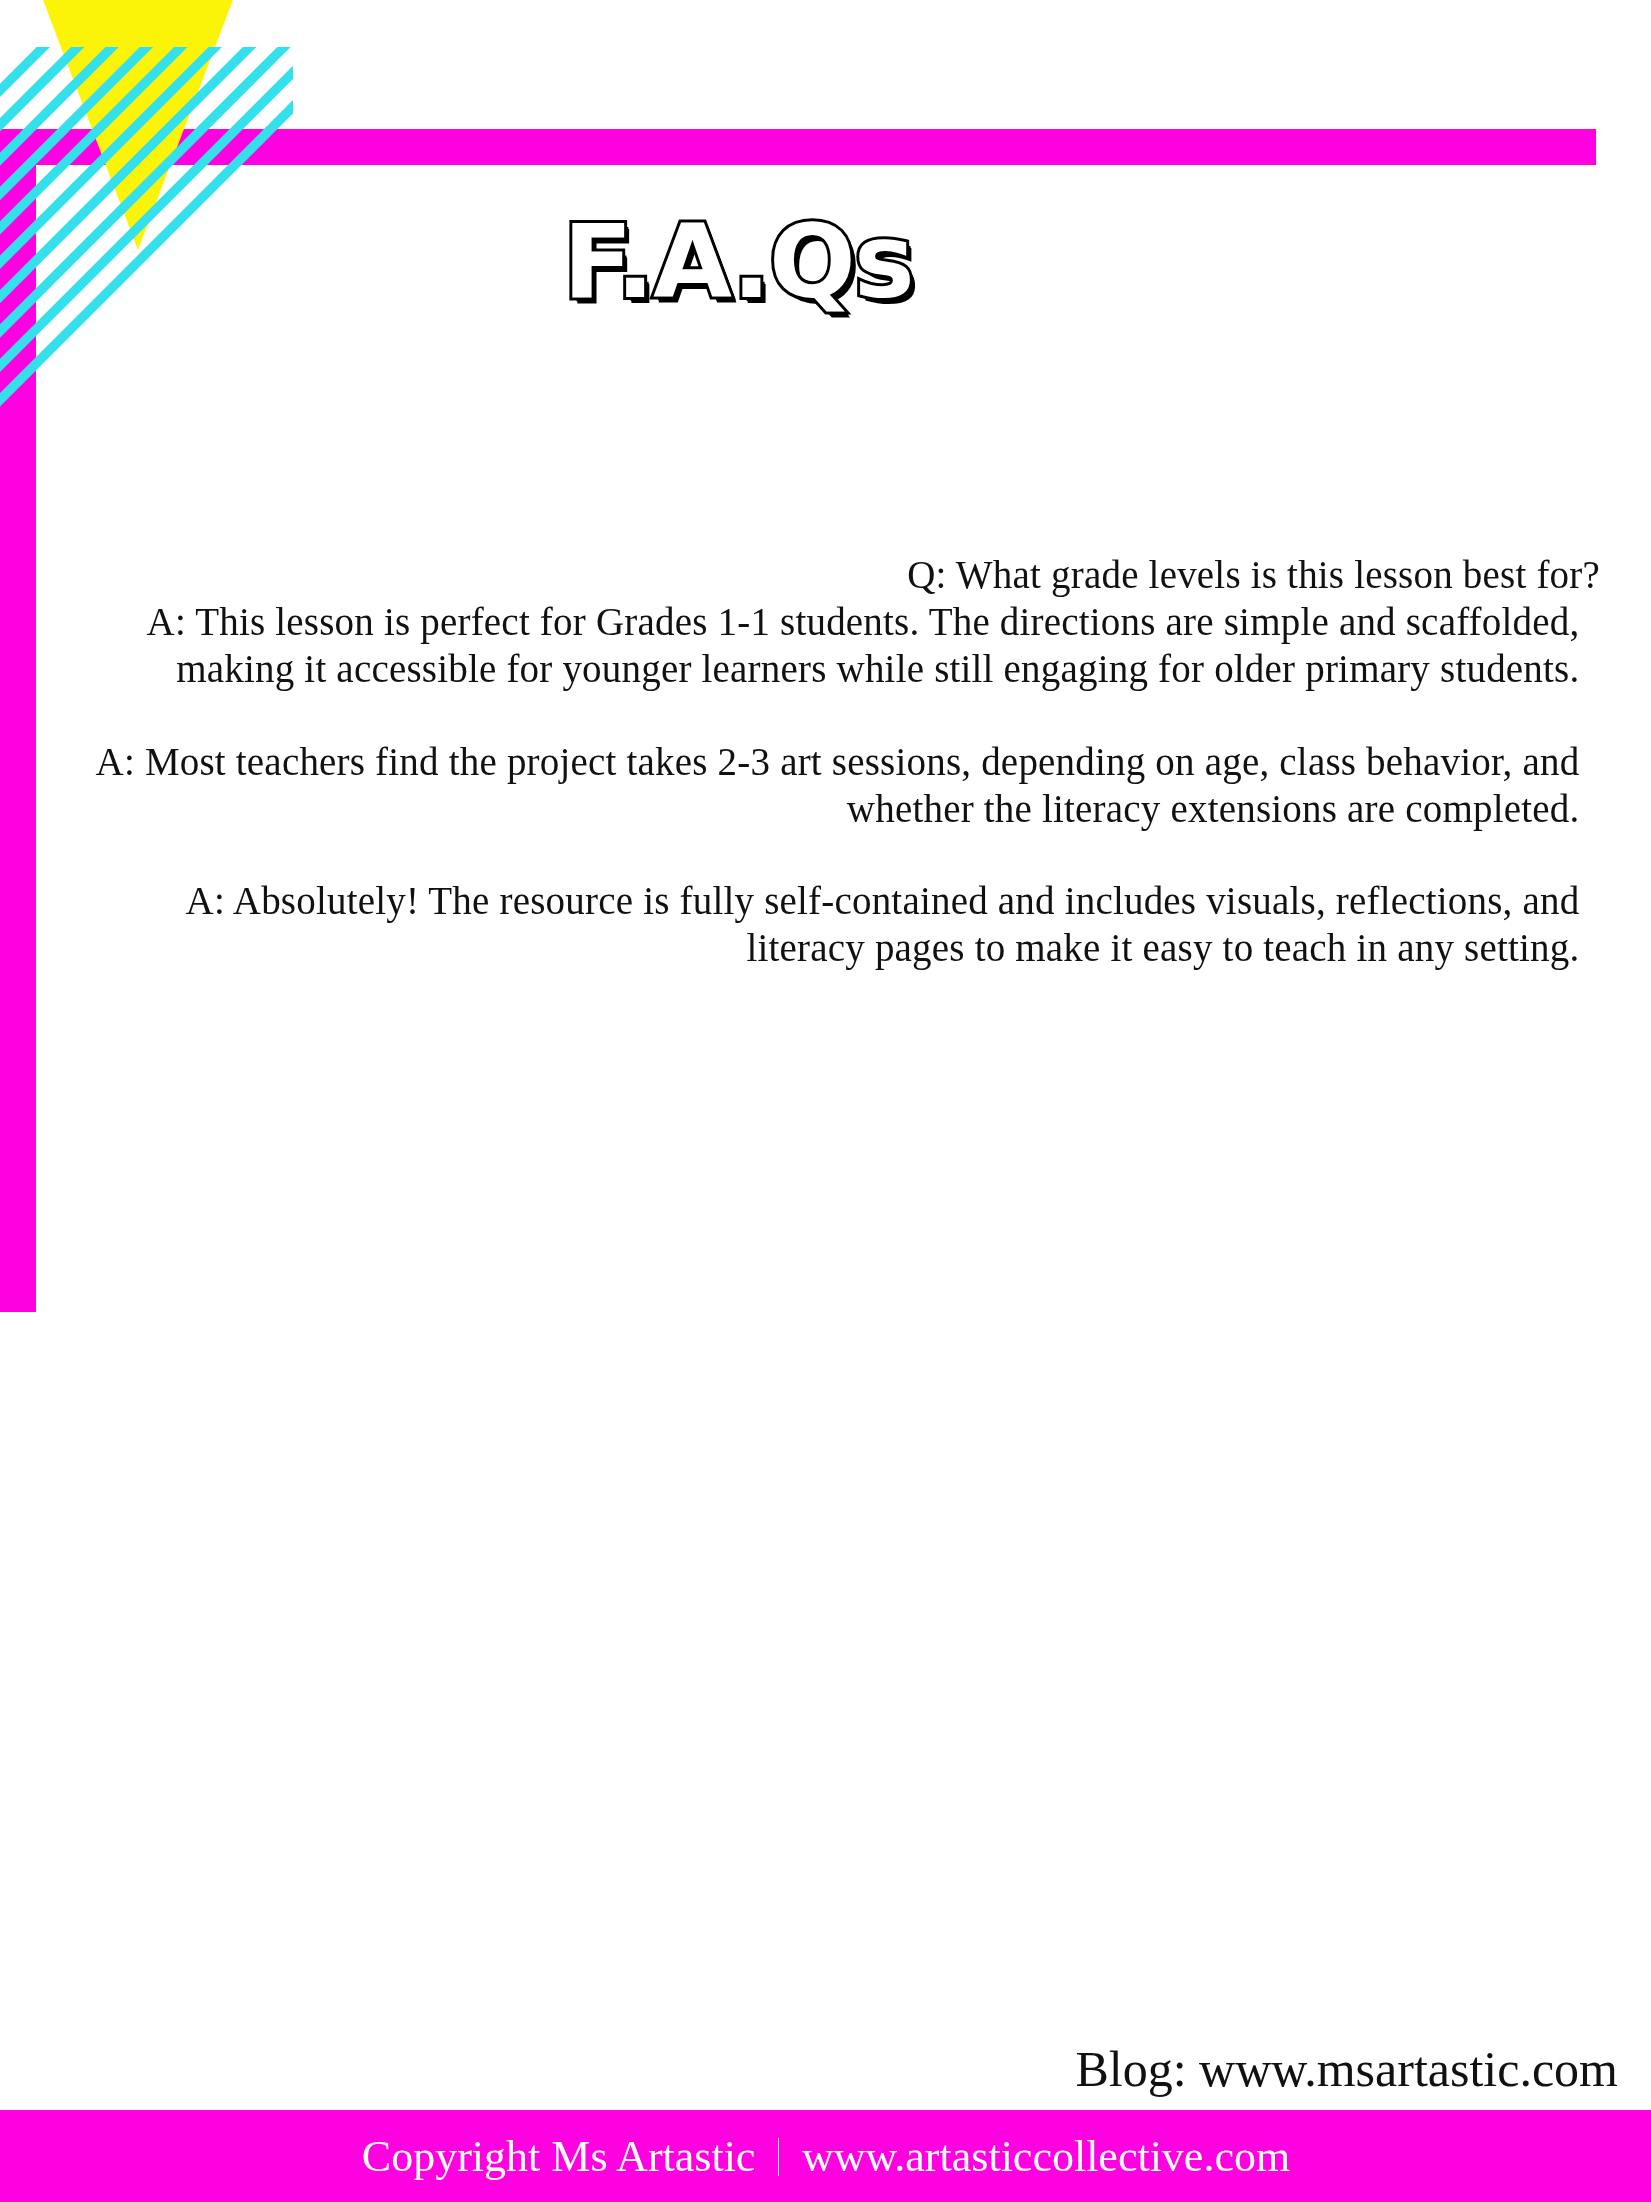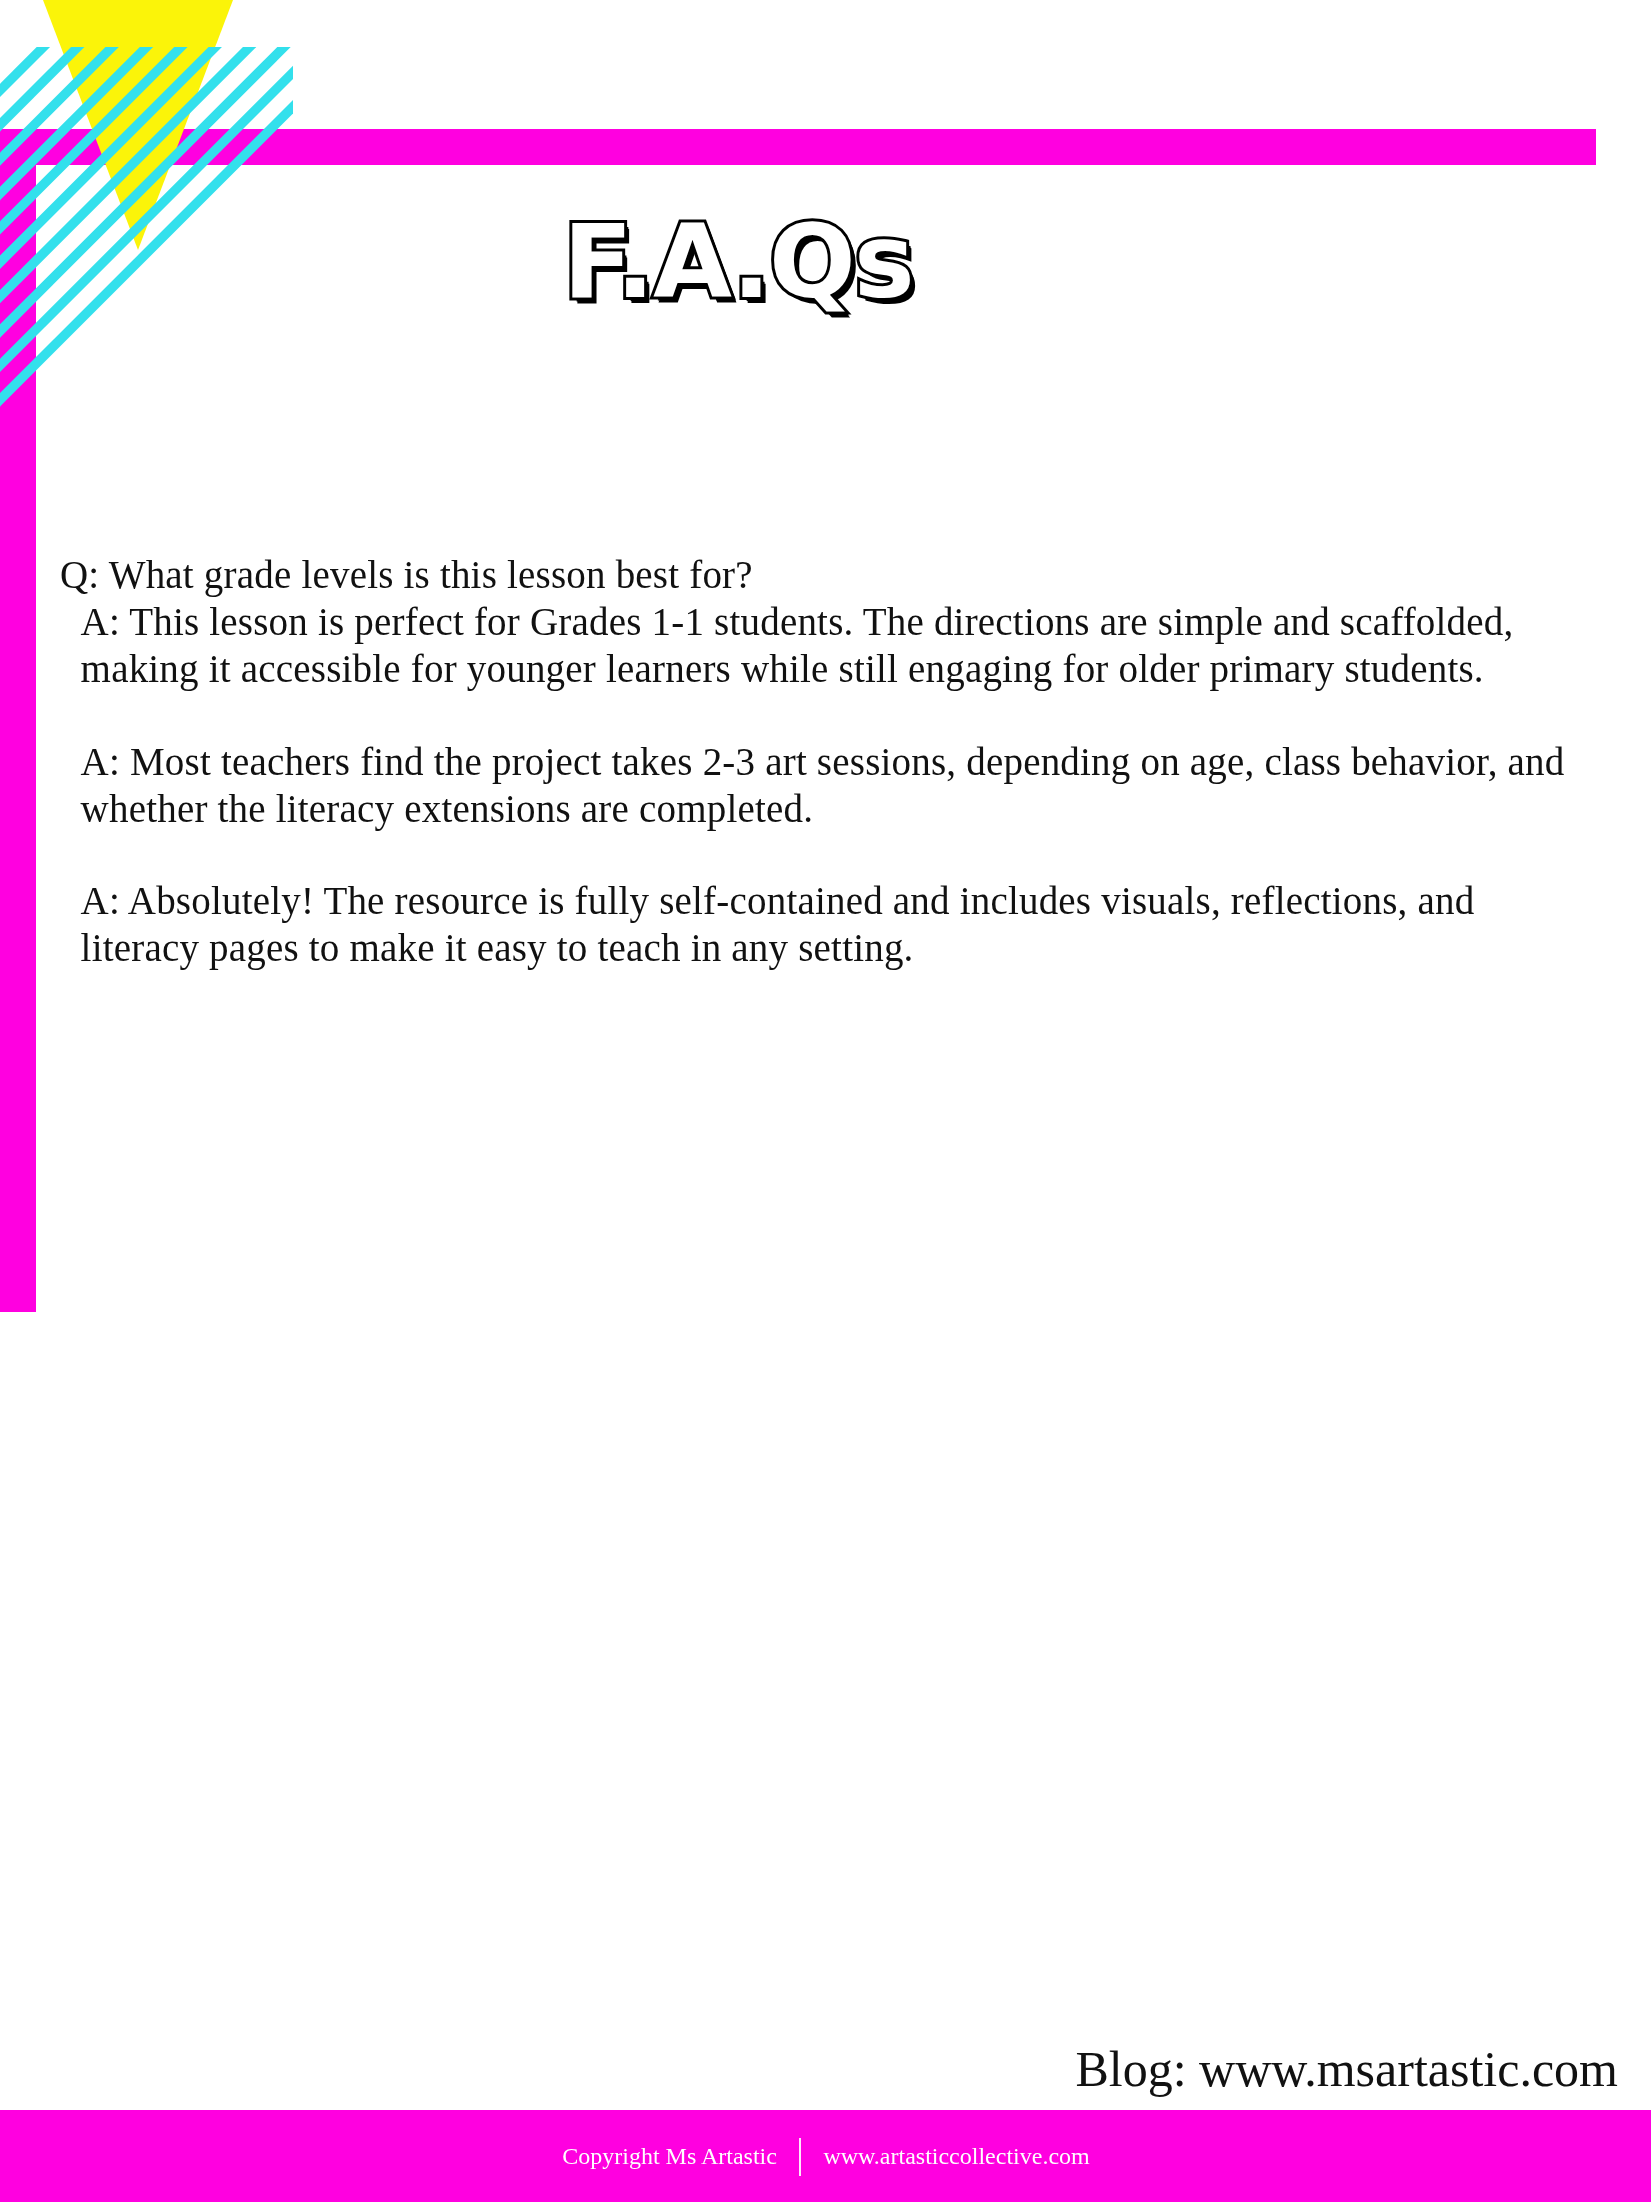--- a/index.html
+++ b/index.html
@@ -90,21 +90,21 @@
     line-height: 1.0;
   }
 
   
   .faq-body {
     position: absolute;
     left: 60px;
     top: 551px;
     width: 1540px;
     z-index: 5;
-    text-align: left;
+    text-align: right;
   }
   .faq-block {
     margin-bottom: 45px;
   }
   .faq-q, .faq-a {
     font-family: "Liberation Serif", serif;
     font-size: 39px;
     line-height: 1.21;
     color: #111111;
     letter-spacing: 0.2px;
@@ -130,21 +130,21 @@
     bottom: 0;
     width: 1652px;
     height: 93px;
     display: flex;
     align-items: center;
     justify-content: center;
     gap: 22.4px;
     z-index: 5;
     color: #ffffff;
     font-family: "Liberation Serif", serif;
-    font-size: 24px;
+    font-size: 44px;
   }
   .footer-divider {
     width: 1.7px;
     height: 38px;
     background: #ffffff;
     opacity: 0.9;
   }
 </style>
 </head>
 <body>

